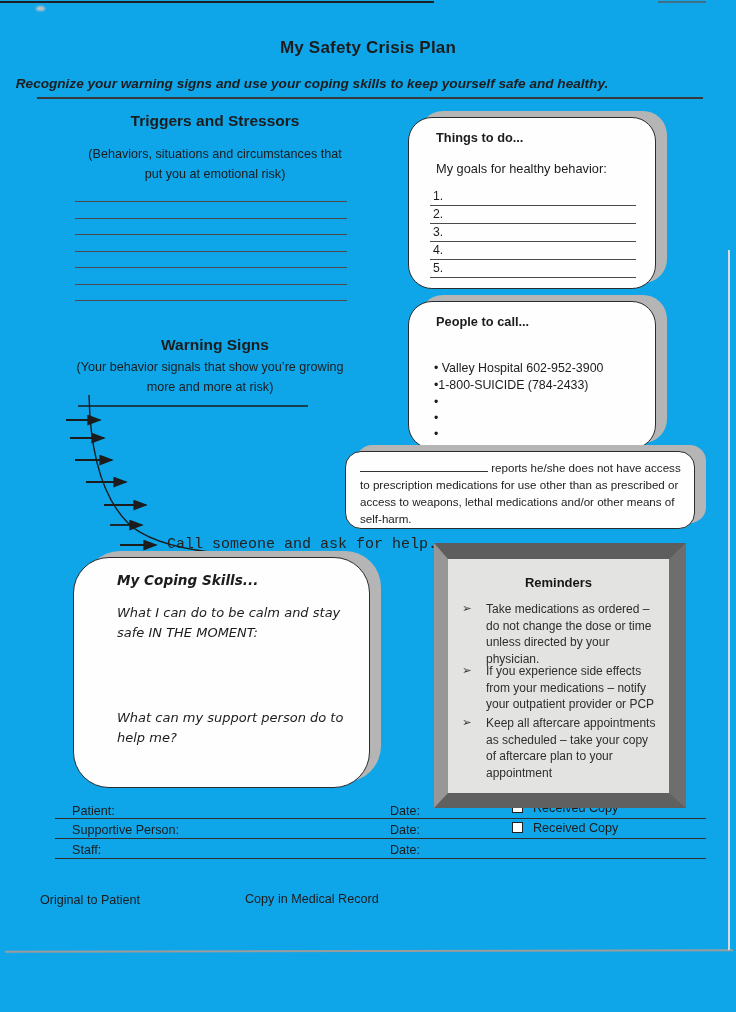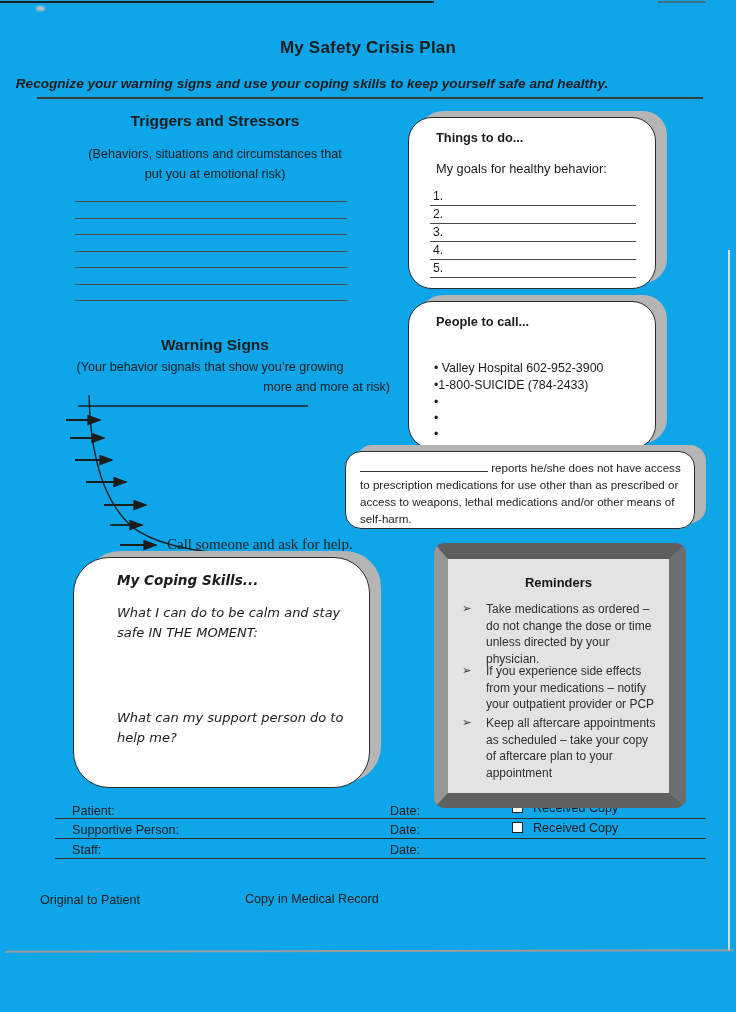--- a/index.html
+++ b/index.html
@@ -36,23 +36,23 @@
   .shadow-ur { box-shadow:11px -6px 0 0 #b5b5b5; }
 
   .things-box { left:408px; top:117px; width:248px; height:172px; border-radius:24px; }
   .things-heading { left:436px; top:130px; font-size:12.8px; font-weight:bold; }
   .things-intro { left:436px; top:161px; font-size:12.8px; }
   .goal-row { left:430px; width:206px; height:17px; border-bottom:1.4px solid #4a4a4a; font-size:12.2px; padding-left:3px; }
 
   
   .warning-heading { left:60px; top:336px; width:310px; text-align:center; font-size:15.5px; font-weight:bold; }
   .warning-sub1 { left:30px; top:360px; width:360px; text-align:center; font-size:12.6px; }
-  .warning-sub2 { left:30px; top:380px; width:360px; text-align:right; font-size:12.6px; }
+  .warning-sub2 { left:30px; top:380px; width:360px; text-align:center; font-size:12.6px; }
   .warning-svg { left:58px; top:393px; width:320px; height:175px; }
-  .call-text { left:167px; top:536px; font-size:15px; font-family:Liberation Serif, serif; color:#222; }
+  .call-text { left:167px; top:536px; font-size:15px; font-family:Liberation Mono, monospace; color:#222; }
 
   
   .people-box { left:408px; top:301px; width:248px; height:148px; border-radius:24px; }
   .people-heading { left:436px; top:314px; font-size:12.8px; font-weight:bold; }
   .people-item { left:434px; width:215px; font-size:12.4px; line-height:16.6px; }
 
   
   .access-box { left:345px; top:451px; width:350px; height:78px; border-radius:16px; padding:7px 12px 0 14px; font-size:11.6px; line-height:17px; }
   .blank-span { display:inline-block; width:128px; border-bottom:1.3px solid #333; height:12px; }
 
@@ -61,21 +61,20 @@
   .coping-heading { left:117px; top:572px; font-size:13.6px; font-weight:bold; font-style:italic; font-family:"DejaVu Sans", sans-serif; }
   .coping-q1 { left:117px; top:603px; width:235px; font-size:13px; font-style:italic; line-height:19.5px; font-family:"DejaVu Sans", sans-serif; }
   .coping-q2 { left:117px; top:708px; width:235px; font-size:13px; font-style:italic; line-height:20px; font-family:"DejaVu Sans", sans-serif; }
 
   
   .reminders-box {
     left:434px; top:543px; width:252px; height:265px; z-index:2;
     background:#e3e3e2;
     border-style:solid; border-width:16px 17px 15px 14px;
     border-color:#5d5d5d #6e6e6e #606060 #979797;
-    border-radius:10px;
   }
   .reminders-heading { position:absolute; left:0; top:16px; width:100%; text-align:center; font-size:13px; font-weight:bold; color:#161616; }
   .reminder-item { position:absolute; left:14px; width:196px; display:flex; color:#2e2e2e; }
   .reminder-marker { width:24px; font-size:11.5px; font-family:"DejaVu Sans", sans-serif; color:#333; }
   .reminder-text { width:172px; font-size:12px; line-height:16.5px; }
 
   
   .sig-line { left:55px; width:651px; border-bottom:1.5px solid #2e2e2e; height:1px; z-index:1; }
   .sig-label { font-size:12.6px; }
   .checkbox {

